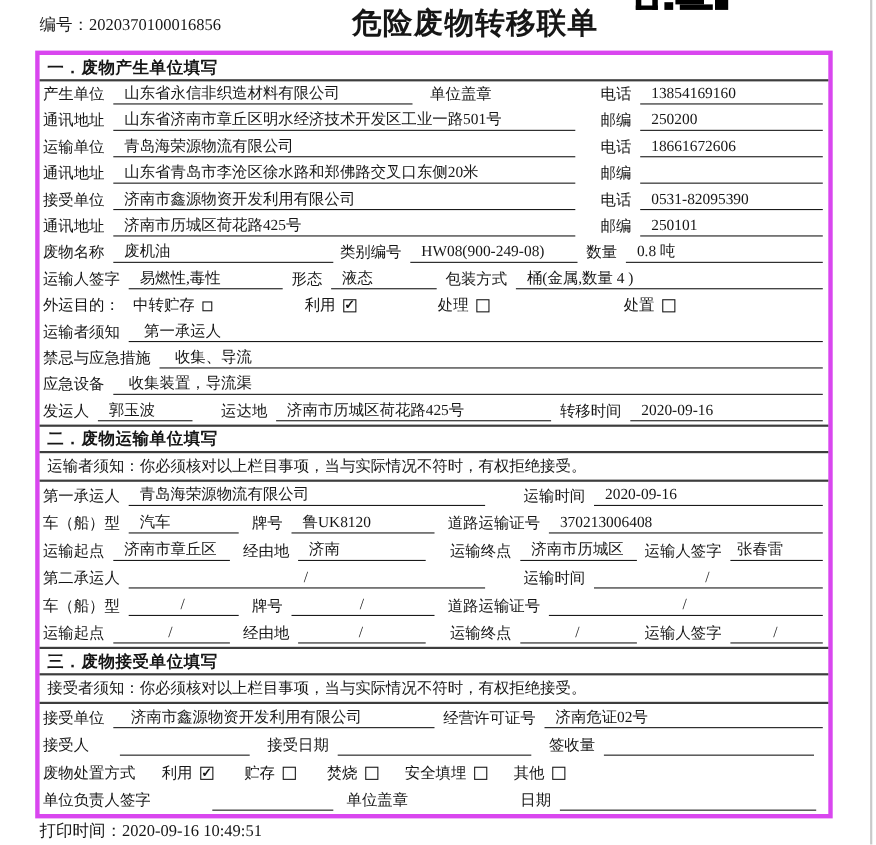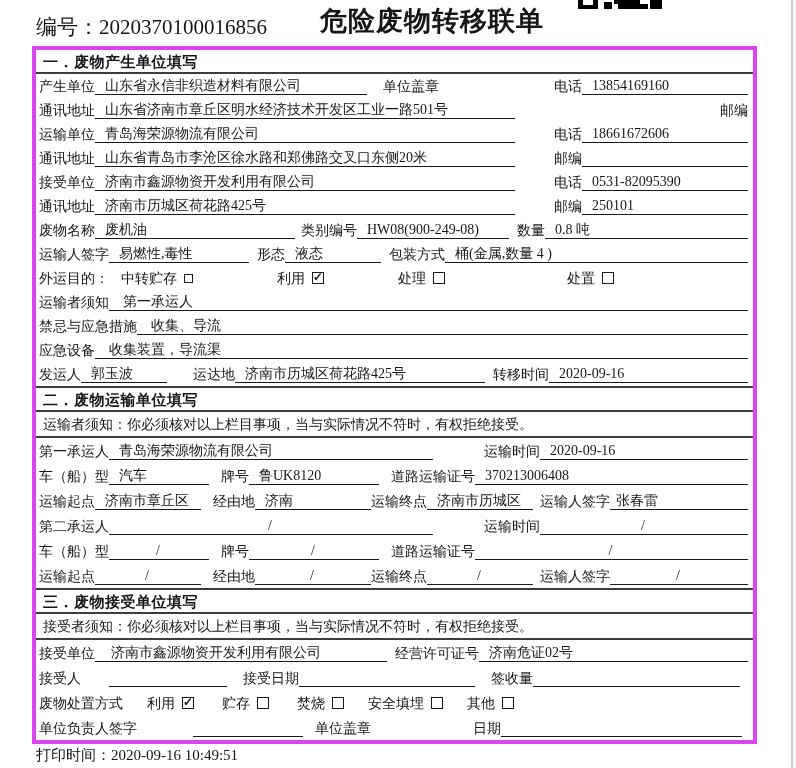--- a/index.html
+++ b/index.html
@@ -1,40 +1,40 @@
 <!DOCTYPE html>
 <html><head>
 <meta charset="utf-8">
 <style>
   html,body { margin:0; padding:0; background:#ffffff; }
   .page { position:relative; width:796px; height:768px; background:#fff; overflow:hidden;
           font-family:"Liberation Serif","DejaVu Serif",serif; color:#161616; font-size:14px; }
-  .serial { position:absolute; left:36px; top:13px; font-size:21px; white-space:nowrap; }
+  .serial { position:absolute; left:36px; top:13px; font-size:15px; white-space:nowrap; }
   .title  { position:absolute; left:0; top:3px; width:100%; text-align:center;
             font-size:27px; font-weight:bold; letter-spacing:1px; transform:translateX(34px); }
   .qr { position:absolute; left:578px; top:0; width:84px; height:9px; }
   .qr div { position:absolute; background:#000; }
   .edge { position:absolute; left:791px; top:0; width:2px; height:768px; background:#c9c9c9; }
 
   .tbl { position:absolute; left:32px; top:46px; width:725px; box-sizing:border-box;
          border:4px solid #d946ef; background:#fff; }
   .sec2, .sec3 { border-top:2px solid #3d3d3d; }
   .sech { height:24px; line-height:24px; font-weight:bold; font-size:15px;
           padding-left:7px; border-bottom:2px solid #3d3d3d; box-sizing:border-box; letter-spacing:.5px; }
   .notice { height:26px; line-height:25px; padding-left:7px; border-bottom:2px solid #3d3d3d; box-sizing:border-box; }
 
   .r { display:flex; align-items:flex-end; height:24px; padding:0 5px 3px 3px; box-sizing:border-box; }
   .sec2 .r, .sec3 .r { height:25px; }
   .l { flex:none; white-space:nowrap; line-height:17px; }
-  .f { flex:none; border-bottom:1px solid #1a1a1a; height:18px; line-height:18px;
+  .f { flex:none; margin-left:8px; border-bottom:1px solid #1a1a1a; height:18px; line-height:18px;
        padding:0 2px 0 10px; white-space:nowrap; box-sizing:border-box; overflow:hidden; }
   .fx { flex:1 1 auto; }
   .ctr { text-align:center; padding-left:0; }
   .mla { margin-left:auto; }
-  .ml6{margin-left:6px}.ml8{margin-left:8px}.ml10{margin-left:0}.ml12{margin-left:12px}
+  .ml6{margin-left:6px}.ml8{margin-left:8px}.ml10{margin-left:22px}.ml12{margin-left:12px}
   .ml14{margin-left:7px}.ml16{margin-left:16px}.ml24{margin-left:24px}.ml26{margin-left:26px}
   .ml28{margin-left:28px}.ml74{margin-left:74px}.ml84{margin-left:84px}
   .ml102{margin-left:102px}.ml122{margin-left:122px}
 
   .cb { flex:none; width:12px; height:12px; border:1px solid #1a1a1a; margin:0 0 3px 7px;
         position:relative; box-sizing:border-box; }
   .cb.sm { width:9px; height:9px; margin-bottom:4px; }
   .cb.checked::before { content:"\2713"; position:absolute; left:0; top:-3px; font-size:12px; font-weight:bold; }
 
   .print { position:absolute; left:36px; top:746px; font-size:15px; white-space:nowrap; }
@@ -68,20 +68,21 @@
         <span class="f" style="width:272px">山东省永信非织造材料有限公司</span>
         <span class="l ml16">单位盖章</span>
         <span class="l mla">电话</span>
         <span class="f" style="width:166px">13854169160</span>
       </div>
 
       <div class="r">
         <span class="l">通讯地址</span>
         <span class="f" style="width:420px">山东省济南市章丘区明水经济技术开发区工业一路501号</span>
         <span class="l mla">邮编</span>
+        <span class="f" style="width:166px">250200</span>
       </div>
 
       <div class="r">
         <span class="l">运输单位</span>
         <span class="f" style="width:420px">青岛海荣源物流有限公司</span>
         <span class="l mla">电话</span>
         <span class="f" style="width:166px">18661672606</span>
       </div>
 
       <div class="r">

